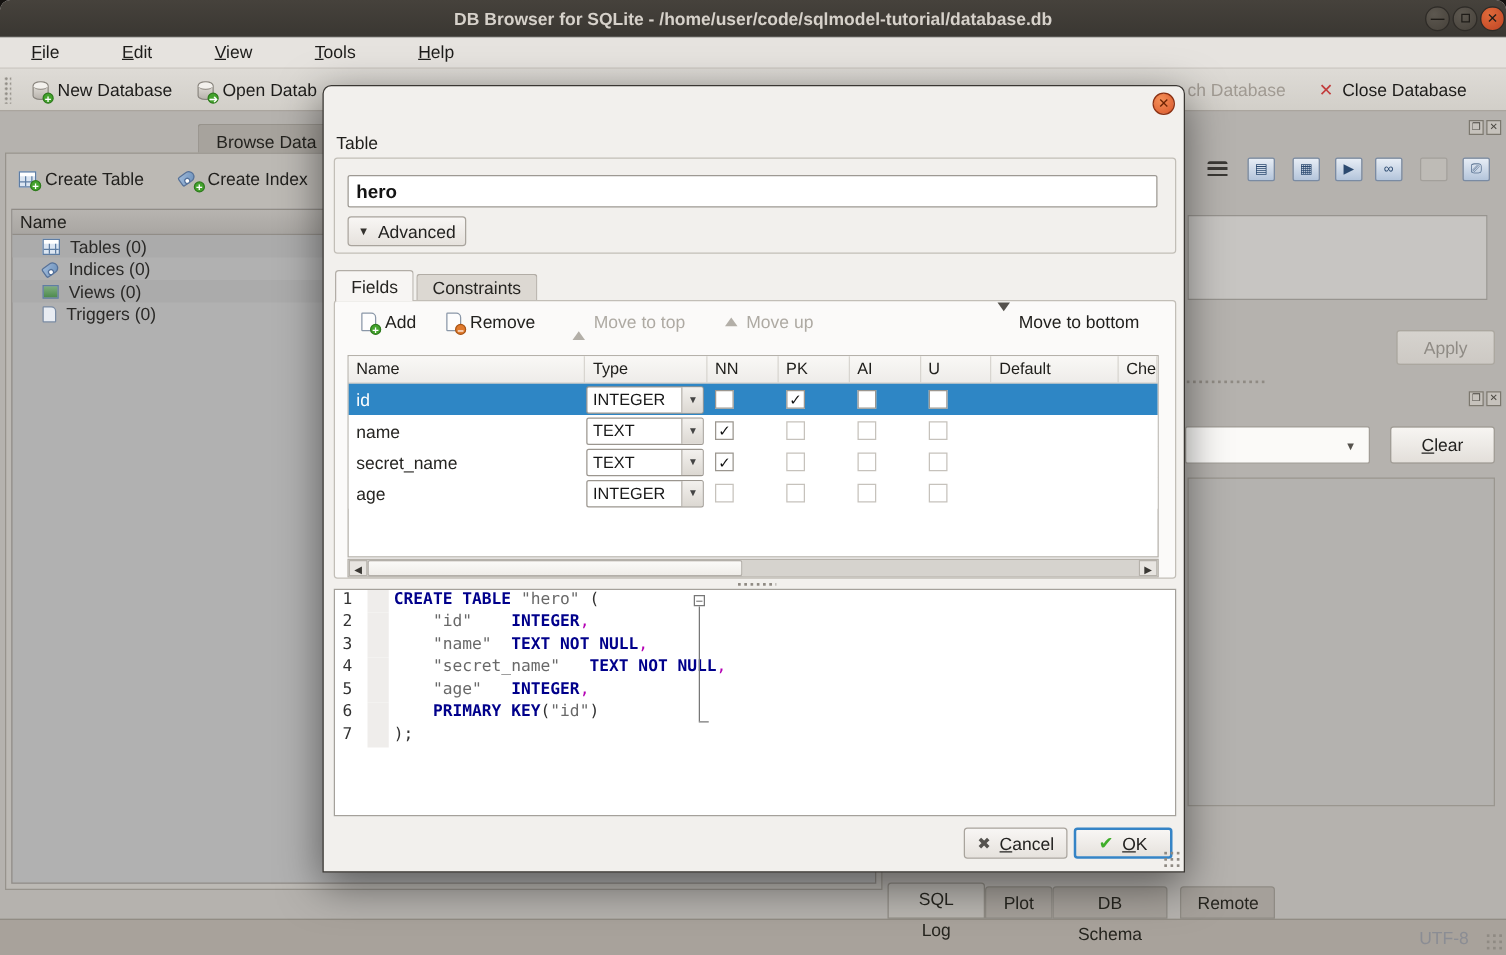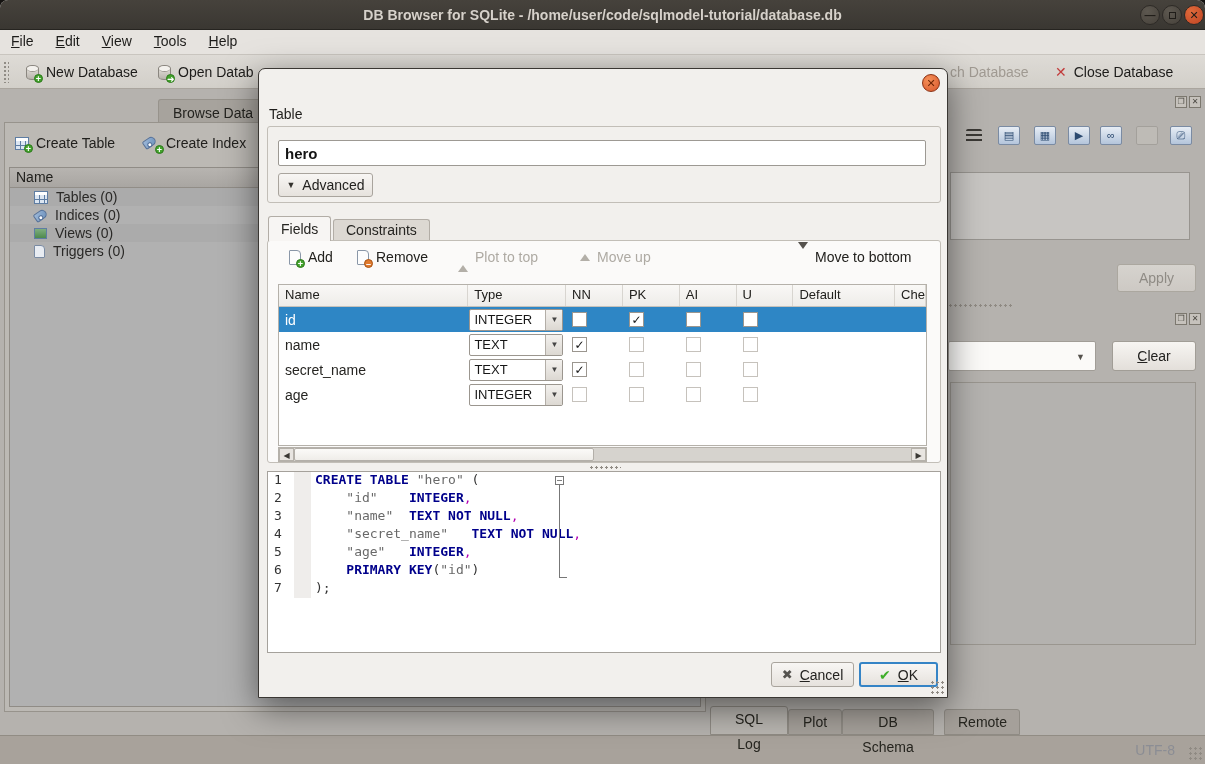--- a/index.html
+++ b/index.html
@@ -12,21 +12,21 @@
   #titlebar{left:0;top:0;width:1205px;height:30px;background:linear-gradient(#46423c,#3a3732);
             border-radius:8px 8px 0 0;border-bottom:1px solid #262420;}
   #titlebar .wtitle{width:100%;text-align:center;line-height:30px;font-weight:bold;color:#d6d1ca;font-size:14px;}
   .winbtn{top:5px;width:20px;height:20px;border-radius:50%;background:radial-gradient(circle at 35% 30%,#5d5850,#46413a);
           border:1px solid #2e2b27;color:#1f1c18;text-align:center;line-height:18px;font-size:11px;font-weight:bold;}
   .winbtn.close{background:radial-gradient(circle at 35% 30%,#e06a3a,#bf4424);}
   .winbtn .sq{display:inline-block;width:7px;height:7px;border:1.5px solid #1f1c18;margin-top:5px;}
 
   
   #menubar{left:0;top:30px;width:1205px;height:25px;background:#e6e3df;border-bottom:1px solid #c9c5bf;}
-  .menu-item{display:inline-block;padding:2px 11px;margin-top:1px;color:#1d1c1a;}
+  .menu-item{display:inline-block;padding:2px 25px;margin-top:1px;color:#1d1c1a;}
   .menu-item u{text-decoration:underline;}
 
   
   #toolbar{left:0;top:55px;width:1205px;height:34px;background:linear-gradient(#dedbd6,#d2cfc9);
            border-bottom:1px solid #aaa59e;}
   .tb-handle{left:3px;top:6px;width:6px;height:22px;
      background:radial-gradient(circle,#908c85 1px,transparent 1.2px) 0 0/4px 4px;}
   .tb-btn{display:flex;align-items:center;gap:7px;position:absolute;top:4px;height:26px;color:#1d1c1a;}
   .tb-btn.dim{color:#a09a92;}
   .db-cyl{position:relative;width:13px;height:15px;background:linear-gradient(#e9e6e1,#b9b4ad);
@@ -282,21 +282,21 @@
         <span>Add</span>
       </div>
       <div class="act-btn" style="left:89px;">
         <span class="page-ico">
             <span class="badge orange">–</span>
           </span>
         <span>Remove</span>
       </div>
       <div class="act-btn dim" style="left:190px;">
         <span><span class="mvbar dim"></span><span class="tri dim up"></span></span>
-        <span>Plot to top</span>
+        <span>Move to top</span>
       </div>
       <div class="act-btn dim" style="left:312px;">
         <span class="tri dim up"></span>
         <span>Move up</span>
       </div>
       <div class="act-btn" style="left:412px;margin-top:33px;">
         <span class="tri down"></span>
         <span>Move down</span>
       </div>
       <div class="act-btn" style="left:530px;">

